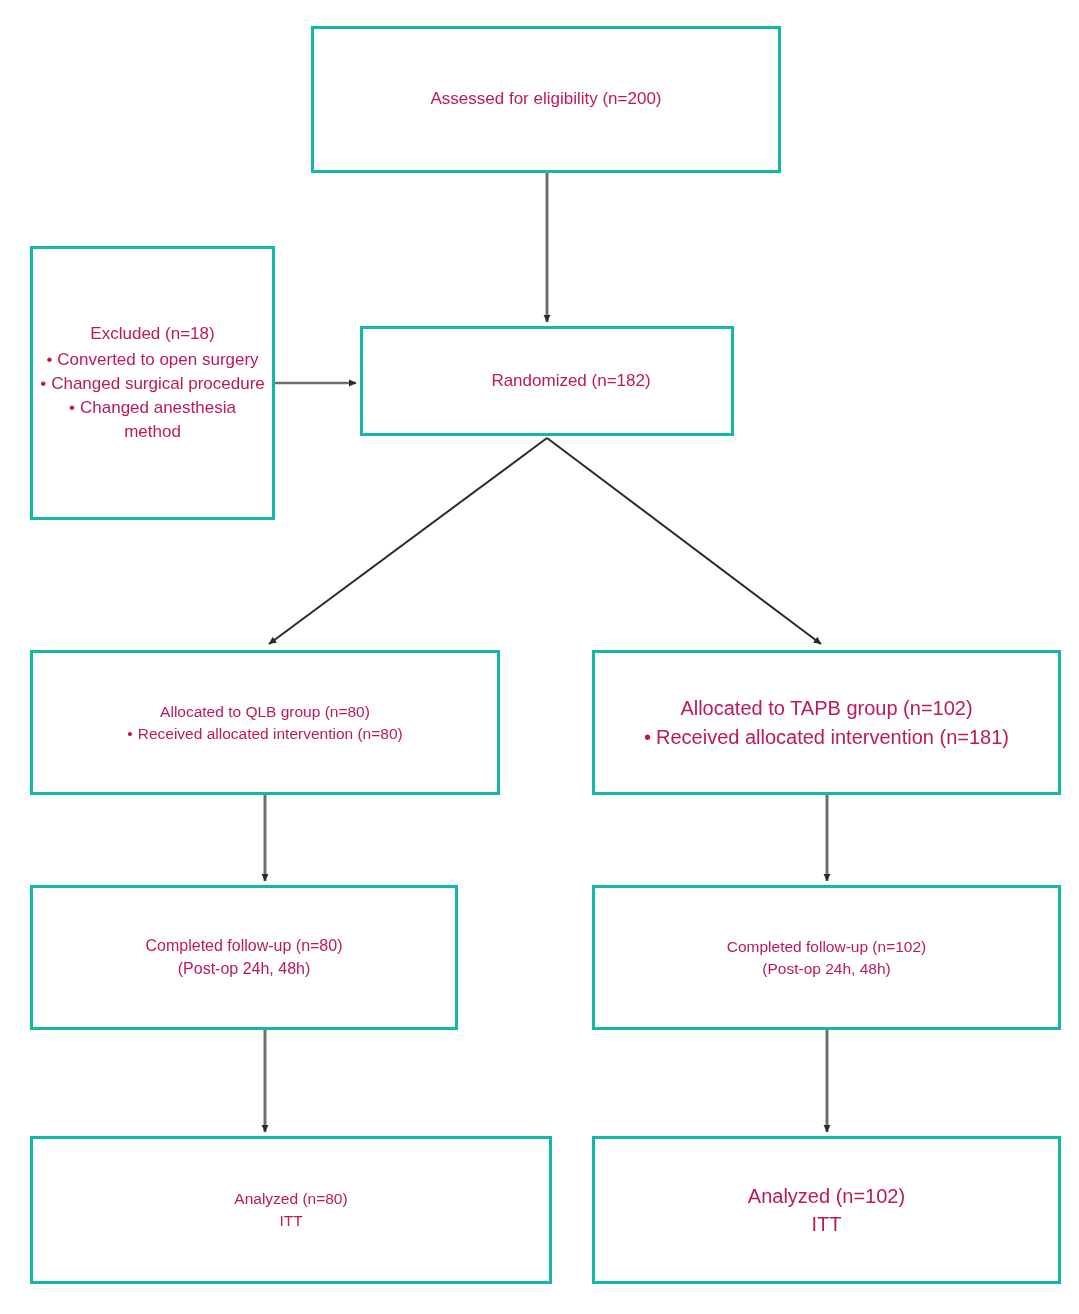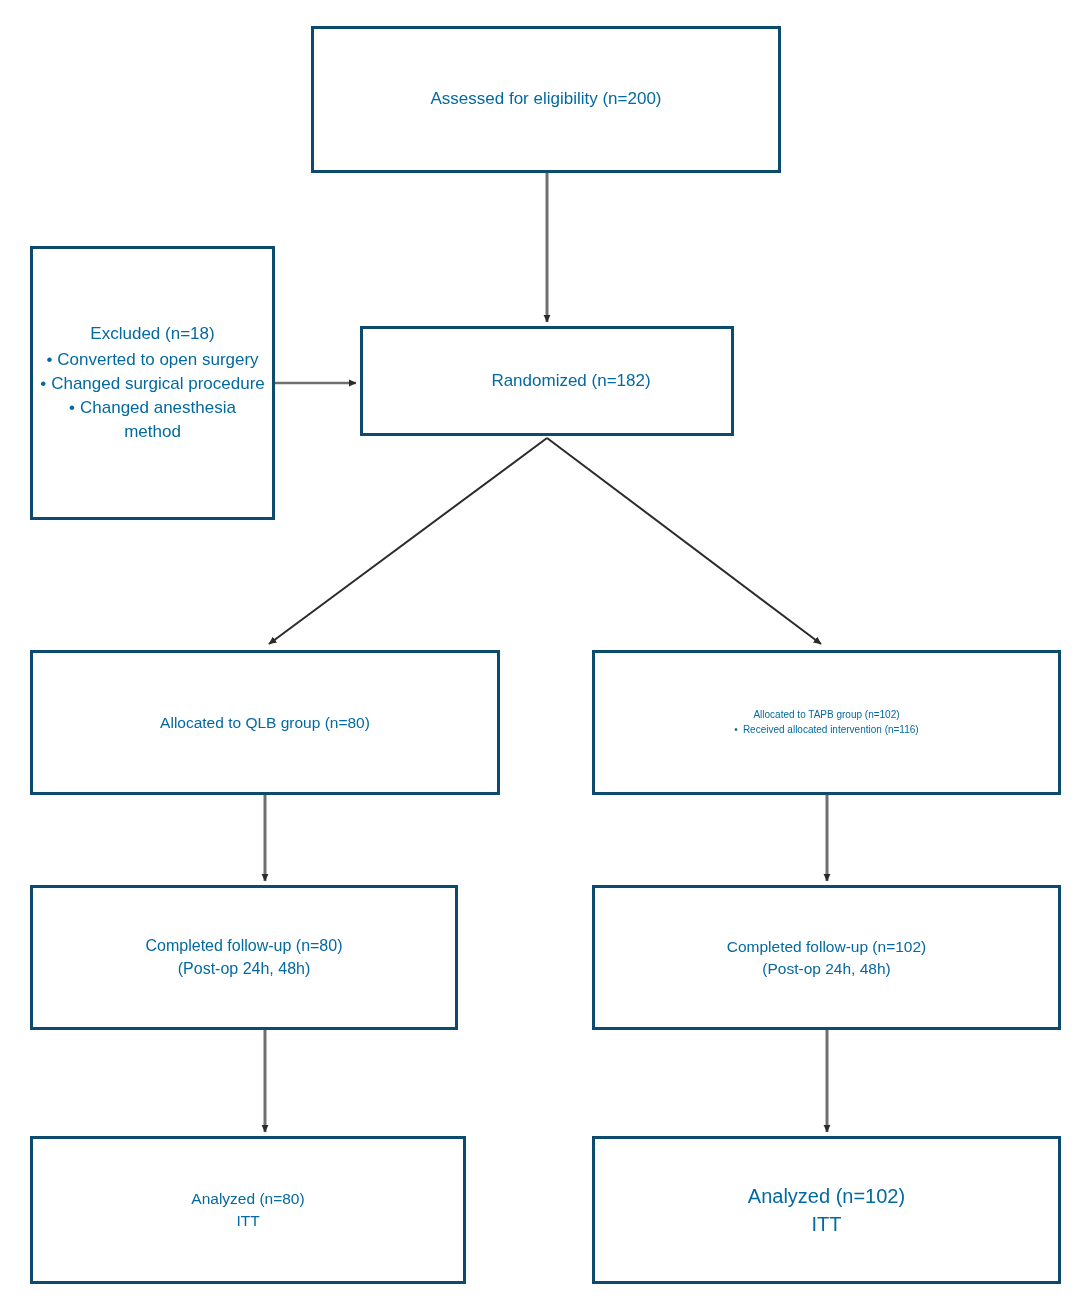--- a/index.html
+++ b/index.html
@@ -22,27 +22,27 @@
     position: absolute;
     left: 0;
     top: 0;
     width: 1079px;
     height: 1314px;
     pointer-events: none;
   }
   .node {
     position: absolute;
     box-sizing: border-box;
-    border: 3px solid #0c4a6e;
+    border: 3px solid #14b8a6;
     background: #ffffff;
     display: flex;
     align-items: center;
     justify-content: center;
     text-align: center;
-    color: #0369a1;
+    color: #be185d;
     line-height: 1.42;
     z-index: 2;
   }
   .node .inner {
     width: 100%;
     padding: 0 8px;
     box-sizing: border-box;
   }
   .line {
     display: block;
@@ -63,24 +63,24 @@
     content: "\2022";
     display: inline-block;
     margin-right: 5px;
   }
 
   
   #node-assessed   { left: 311px; top: 26px;   width: 470px; height: 147px; font-size: 17px; }
   #node-excluded   { left: 30px;  top: 246px;  width: 245px; height: 274px; font-size: 17px; }
   #node-randomized { left: 360px; top: 326px;  width: 374px; height: 110px; font-size: 17px; padding-left: 48px; }
   #node-alloc-left { left: 30px;  top: 650px;  width: 470px; height: 145px; font-size: 15.5px; align-items: center; }
-  #node-alloc-right{ left: 592px; top: 650px;  width: 469px; height: 145px; font-size: 10px; }
+  #node-alloc-right{ left: 592px; top: 650px;  width: 469px; height: 145px; font-size: 20px; }
   #node-fu-left    { left: 30px;  top: 885px;  width: 428px; height: 145px; font-size: 16px; }
   #node-fu-right   { left: 592px; top: 885px;  width: 469px; height: 145px; font-size: 15.5px; justify-content: center; }
-  #node-an-left    { left: 30px;  top: 1136px; width: 436px; height: 148px; font-size: 15.5px; }
+  #node-an-left    { left: 30px;  top: 1136px; width: 522px; height: 148px; font-size: 15.5px; }
   #node-an-right   { left: 592px; top: 1136px; width: 469px; height: 148px; font-size: 20px; }
 
   
   #node-excluded .inner { padding: 0 6px; }
   #node-excluded .heading { display: block; margin-bottom: 2px; }
   #node-excluded .bullets li { white-space: normal; }
 </style>
 </head>
 <body>
 
@@ -127,28 +127,31 @@
 
   <div class="node" id="node-randomized">
     <div class="inner">
       <span class="line">Randomized (n=182)</span>
     </div>
   </div>
 
   <div class="node" id="node-alloc-left">
     <div class="inner">
       <span class="line">Allocated to QLB group (n=80)</span>
+      <ul class="bullets">
+        <li>Received allocated intervention (n=80)</li>
+      </ul>
     </div>
   </div>
 
   <div class="node" id="node-alloc-right">
     <div class="inner">
       <span class="line">Allocated to TAPB group (n=102)</span>
       <ul class="bullets">
-        <li>Received allocated intervention (n=116)</li>
+        <li>Received allocated intervention (n=181)</li>
       </ul>
     </div>
   </div>
 
   <div class="node" id="node-fu-left">
     <div class="inner">
       <span class="line">Completed follow-up (n=80)</span>
       <span class="line">(Post-op 24h, 48h)</span>
     </div>
   </div>

